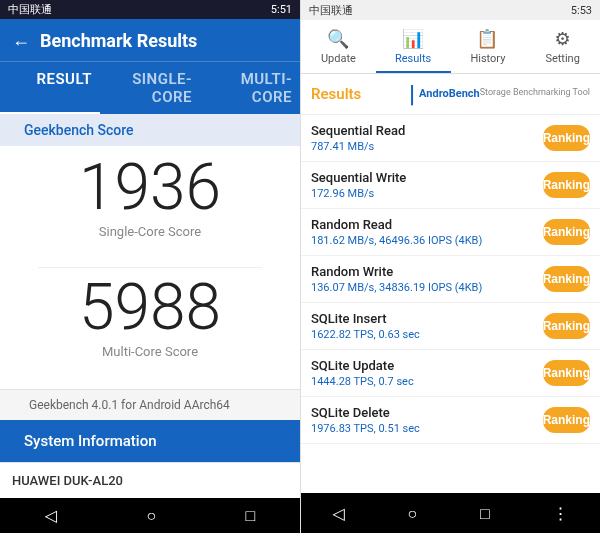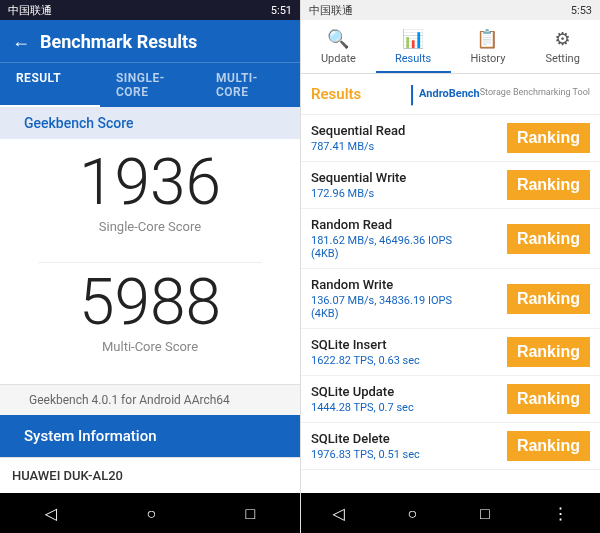--- a/index.html
+++ b/index.html
@@ -47,25 +47,25 @@
     }
 
     .tabs-row {
       background: #1565c0;
       display: flex;
       border-top: 1px solid rgba(255,255,255,0.2);
     }
 
     .tab-item {
       flex: 1;
-      text-align: left;
+      text-align: right;
       color: rgba(255,255,255,0.7);
-      font-size: 12px;
+      font-size: 15px;
       font-weight: 600;
-      padding: 8px 16px;
+      padding: 8px 8px;
       cursor: pointer;
       letter-spacing: 0.5px;
     }
 
     .tab-item.active {
       color: #fff;
       border-bottom: 2px solid #fff;
     }
 
     .section-header {
@@ -278,23 +278,23 @@
     .benchmark-value {
       font-size: 11px;
       color: #1565c0;
       margin-top: 2px;
     }
 
     .ranking-btn {
       background: #f5a623;
       color: #fff;
       border: none;
-      border-radius: 0;
-      padding: 6px 10px;
-      font-size: 16px;
+      border-radius: 12px;
+      padding: 6px 0;
+      font-size: 12px;
       font-weight: 600;
       cursor: pointer;
       white-space: nowrap;
     }
 
     .nav-bar-right {
       background: #000;
       display: flex;
       justify-content: space-around;
       align-items: center;

